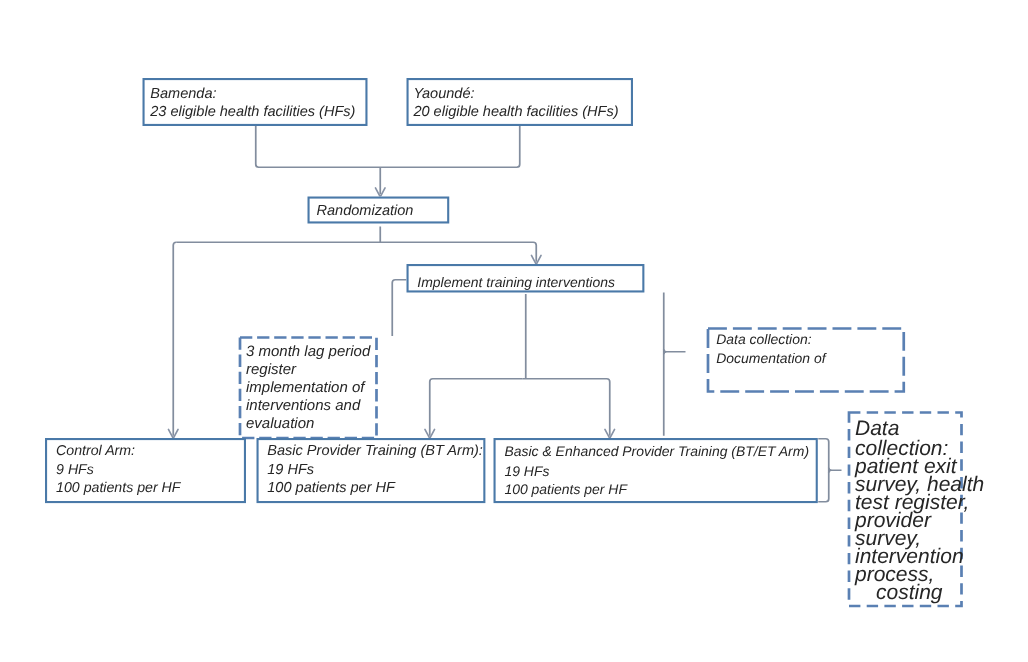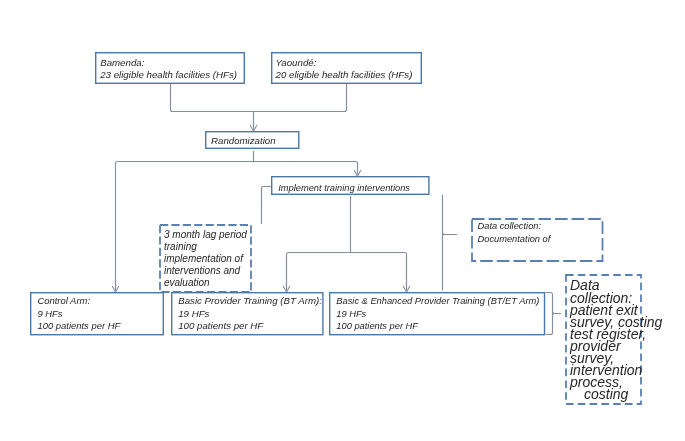--- a/index.html
+++ b/index.html
@@ -76,21 +76,21 @@
         <rect x="0.7" y="0.7" width="93.1" height="16.6" fill="none" stroke="#4a79a8" stroke-width="1.4"></rect>
       </svg>
     <div class="tx" style="left:6px;top:4.00px;">Randomization</div>
   </div>
 
   <div class="dash" id="node-lag" style="left:159px;top:192px;width:109px;height:69px;margin-top:32px;">
     <svg width="93" height="69">
         <rect x="1" y="1" width="91" height="67" fill="none" stroke="#5a80b3" stroke-width="1.8" stroke-dasharray="8.2 3.2"></rect>
       </svg>
     <div class="tx" style="left:5px;top:4.60px;">3 month lag period</div>
-    <div class="tx" style="left:5px;top:16.80px;">training</div>
+    <div class="tx" style="left:5px;top:16.80px;">register</div>
     <div class="tx" style="left:5px;top:29.00px;">implementation of</div>
     <div class="tx" style="left:5px;top:41.20px;">interventions and</div>
     <div class="tx" style="left:5px;top:53.40px;">evaluation</div>
   </div>
 
   <div class="box" style="left:271px;top:176px;width:182px;height:19px;">
     <svg width="160.6" height="21">
         <rect x="0.7" y="0.7" width="157.2" height="17.6" fill="none" stroke="#4a79a8" stroke-width="1.4"></rect>
       </svg>
     <div class="tx" style="left:7.2px;top:5.6px;">Implement training interventions</div>
@@ -131,21 +131,21 @@
     <div class="tx" style="left:7.00px;top:27.70px;">100 patients per HF</div>
   </div>
 
   <div class="dash" id="node-dataout" style="left:565px;top:274px;width:77px;height:131px;">
     <svg width="77" height="131">
         <rect x="1" y="1" width="75" height="129" fill="none" stroke="#5a80b3" stroke-width="1.8" stroke-dasharray="7.6 4.2"></rect>
       </svg>
     <div class="tx" style="left:5px;top:5.40px;">Data</div>
     <div class="tx" style="left:5px;top:17.50px;">collection:</div>
     <div class="tx" style="left:5px;top:29.60px;">patient exit</div>
-    <div class="tx" style="left:5px;top:41.70px;">survey, costing</div>
+    <div class="tx" style="left:5px;top:41.70px;">survey, health</div>
     <div class="tx" style="left:5px;top:53.80px;">test register,</div>
     <div class="tx" style="left:5px;top:65.90px;">provider</div>
     <div class="tx" style="left:5px;top:78.00px;">survey,</div>
     <div class="tx" style="left:5px;top:90.10px;">intervention</div>
     <div class="tx" style="left:5px;top:102.20px;">process,</div>
     <div class="tx" style="left:19px;top:114.30px;">costing</div>
   </div>
 
 </div>
 

